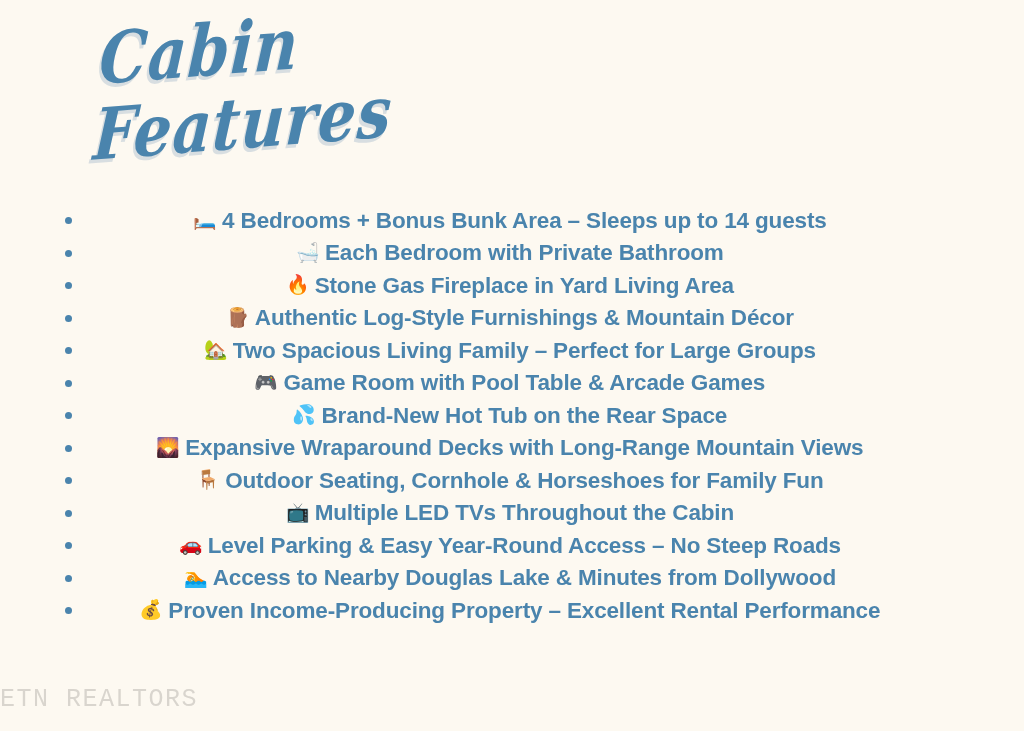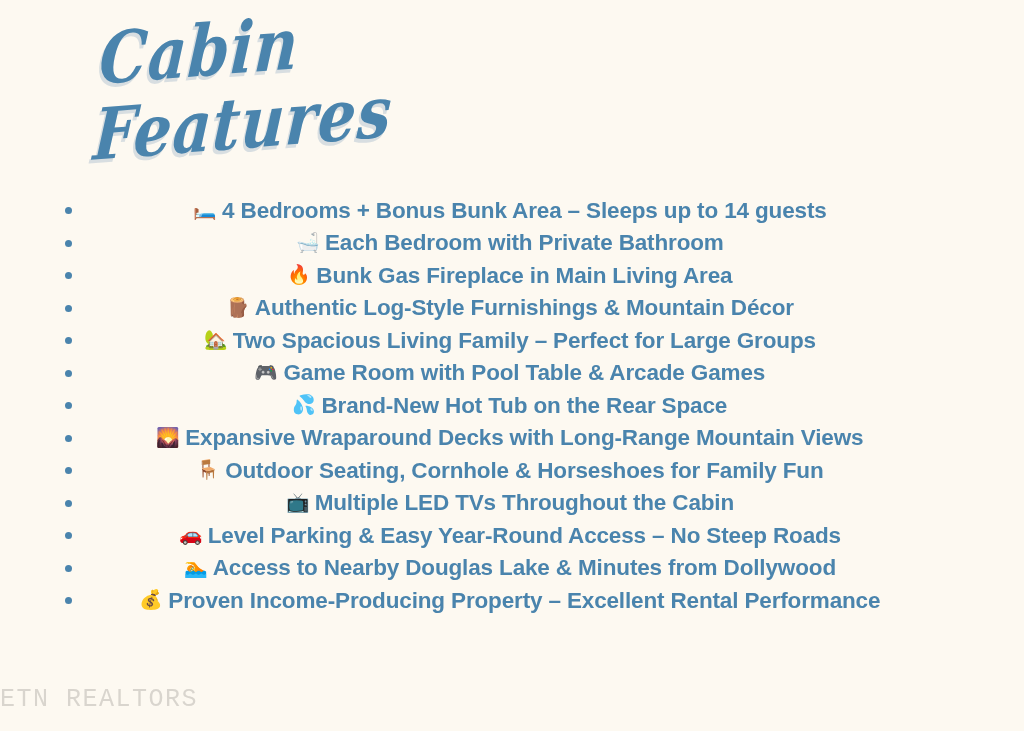--- a/index.html
+++ b/index.html
@@ -51,21 +51,21 @@
     line-height: 62px;
     transform: rotate(-4.5deg) skewX(-8deg) scaleY(1.18);
     margin-left: 0px;
     margin-top: 14px;
   }
 
   
   .feature-list {
     position: absolute;
     left: 0;
-    top: 194px;
+    top: 204px;
     width: 1020px;
     list-style: none;
     margin: 0;
     padding: 0;
   }
   .feature-item {
     position: relative;
     height: 32.5px;
     line-height: 32.5px;
     text-align: center;
@@ -119,21 +119,21 @@
 <div id="slide">
 
   <div class="title-block">
     <div class="title-line l1">Cabin</div>
     <div class="title-line l2">Features</div>
   </div>
 
   <ul class="feature-list">
       <li class="feature-item"><span class="bullet-dot"></span><span class="feature-emoji">🛏️</span><span class="feature-text">4 Bedrooms + Bonus Bunk Area – Sleeps up to 14 guests</span></li>
       <li class="feature-item"><span class="bullet-dot"></span><span class="feature-emoji">🛁</span><span class="feature-text">Each Bedroom with Private Bathroom</span></li>
-      <li class="feature-item"><span class="bullet-dot"></span><span class="feature-emoji">🔥</span><span class="feature-text">Bunk Gas Fireplace in Main Living Area</span></li>
+      <li class="feature-item"><span class="bullet-dot"></span><span class="feature-emoji">🔥</span><span class="feature-text">Stone Gas Fireplace in Yard Living Area</span></li>
       <li class="feature-item"><span class="bullet-dot"></span><span class="feature-emoji">🪵</span><span class="feature-text">Authentic Log-Style Furnishings &amp; Mountain Décor</span></li>
       <li class="feature-item"><span class="bullet-dot"></span><span class="feature-emoji">🏡</span><span class="feature-text">Two Spacious Living Family – Perfect for Large Groups</span></li>
       <li class="feature-item"><span class="bullet-dot"></span><span class="feature-emoji">🎮</span><span class="feature-text">Game Room with Pool Table &amp; Arcade Games</span></li>
       <li class="feature-item"><span class="bullet-dot"></span><span class="feature-emoji">💦</span><span class="feature-text">Brand-New Hot Tub on the Rear Space</span></li>
       <li class="feature-item"><span class="bullet-dot"></span><span class="feature-emoji">🌄</span><span class="feature-text">Expansive Wraparound Decks with Long-Range Mountain Views</span></li>
       <li class="feature-item"><span class="bullet-dot"></span><span class="feature-emoji">🪑</span><span class="feature-text">Outdoor Seating, Cornhole &amp; Horseshoes for Family Fun</span></li>
       <li class="feature-item"><span class="bullet-dot"></span><span class="feature-emoji">📺</span><span class="feature-text">Multiple LED TVs Throughout the Cabin</span></li>
       <li class="feature-item"><span class="bullet-dot"></span><span class="feature-emoji">🚗</span><span class="feature-text">Level Parking &amp; Easy Year-Round Access – No Steep Roads</span></li>
       <li class="feature-item"><span class="bullet-dot"></span><span class="feature-emoji">🏊</span><span class="feature-text">Access to Nearby Douglas Lake &amp; Minutes from Dollywood</span></li>
       <li class="feature-item"><span class="bullet-dot"></span><span class="feature-emoji">💰</span><span class="feature-text">Proven Income-Producing Property – Excellent Rental Performance</span></li>

